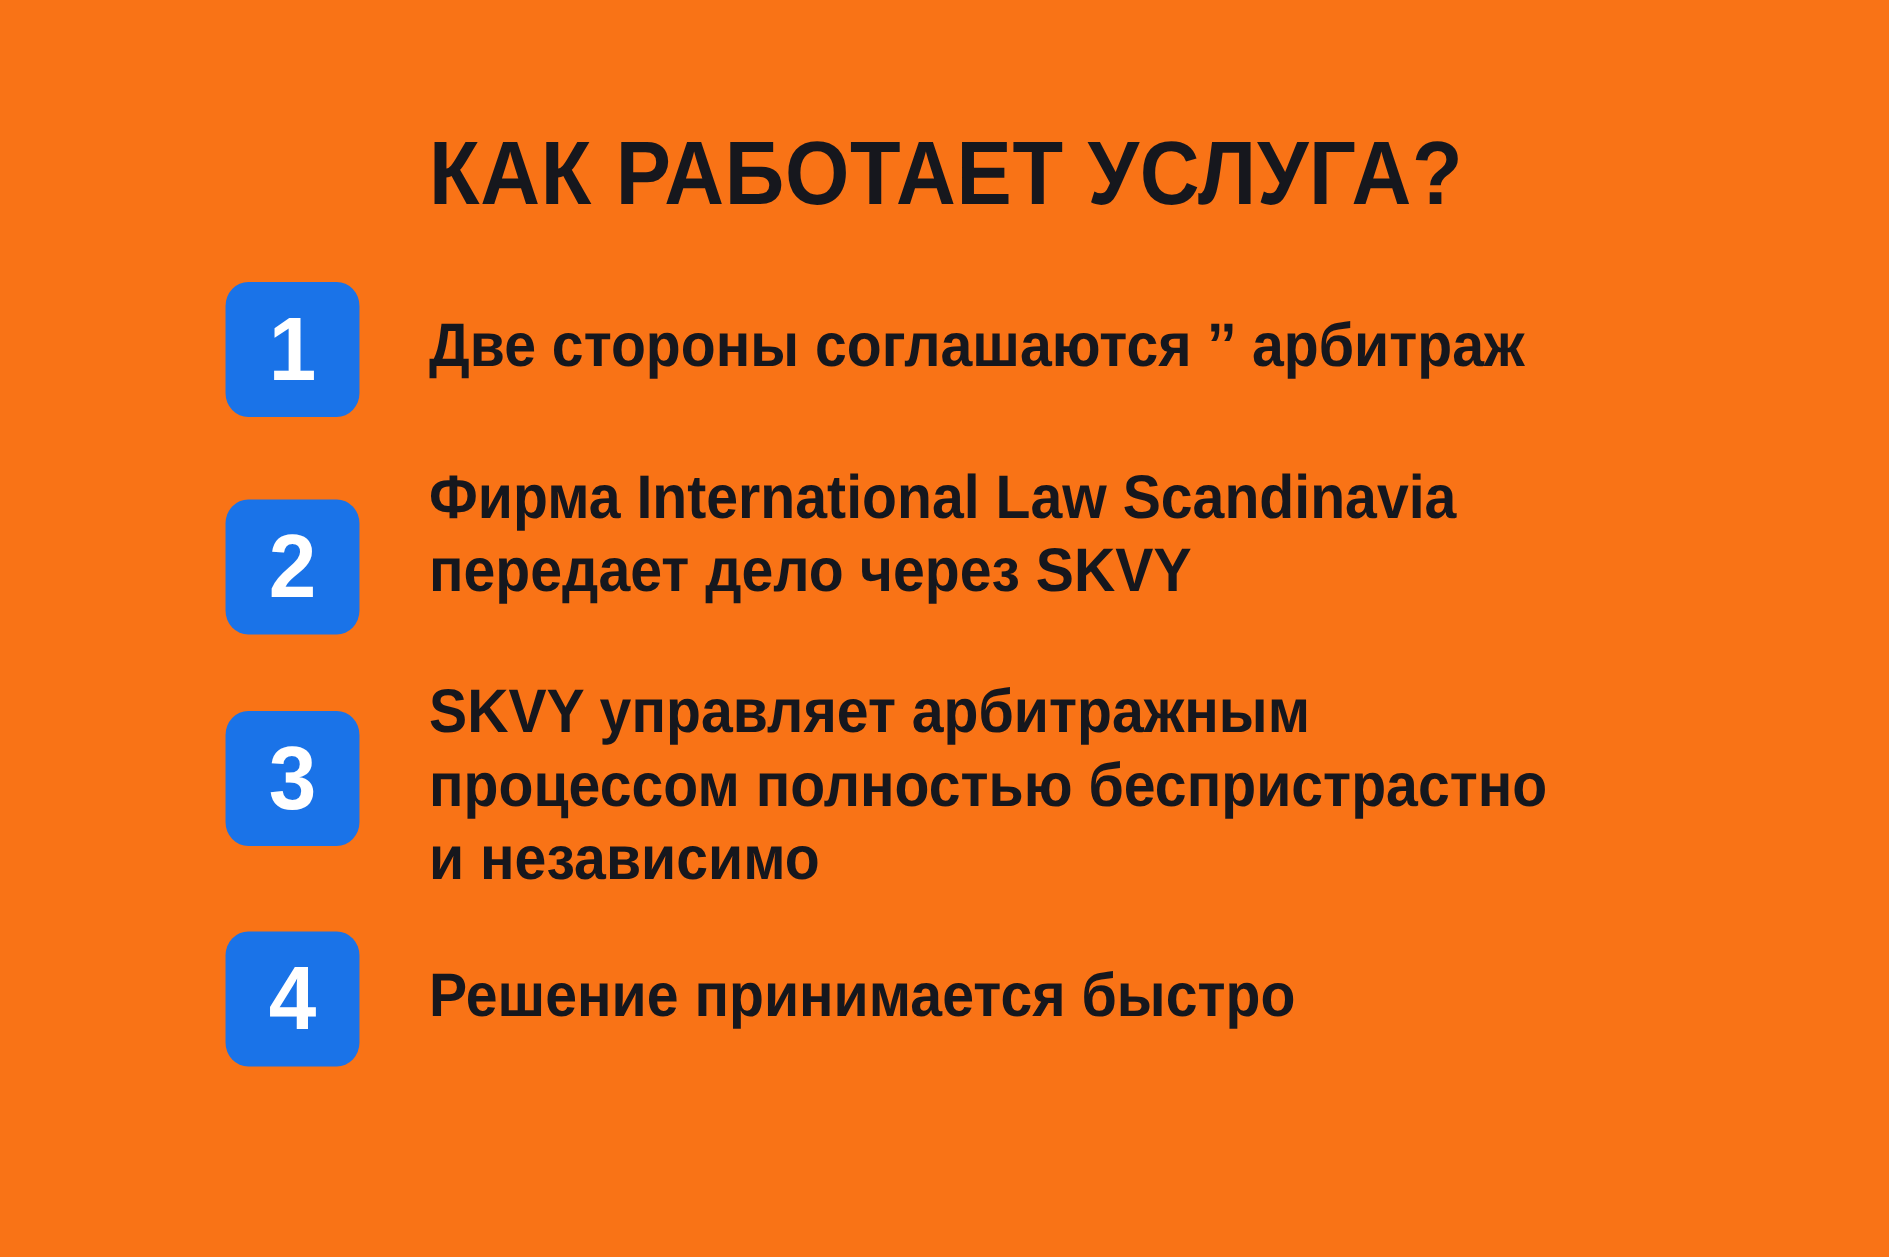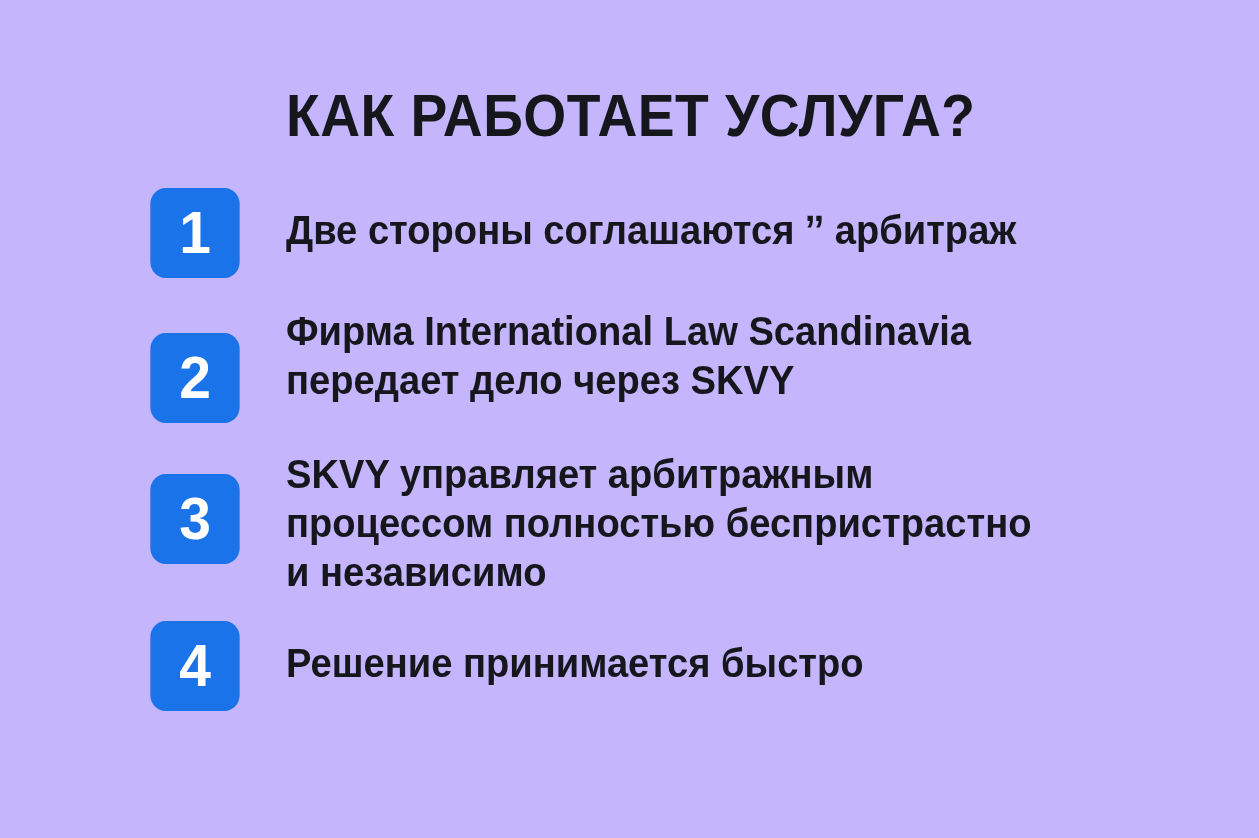--- a/index.html
+++ b/index.html
@@ -93,21 +93,21 @@
 
   .step-3 { top: 474px; }
   .step-3 .step-text { margin-top: -26px; }
 
   .step-4 { top: 621px; }
   .step-4 .step-text { padding-top: 18px; }
 </style>
 </head>
 <body>
 
-<div class="slide" style="background: #c4b5fd;">
+<div class="slide" style="background: #f97316;">
 
   <h1 class="slide-title" style="color: rgb(22, 23, 29);">КАК РАБОТАЕТ УСЛУГА?</h1>
 
   <div class="steps">
 
     <div class="step step-1">
       <div class="step-badge" style="background: rgb(26, 115, 232);">1</div>
       <div class="step-text" style="color: rgb(22, 23, 29);">Две стороны соглашаются ˮ арбитраж</div>
     </div>
 

